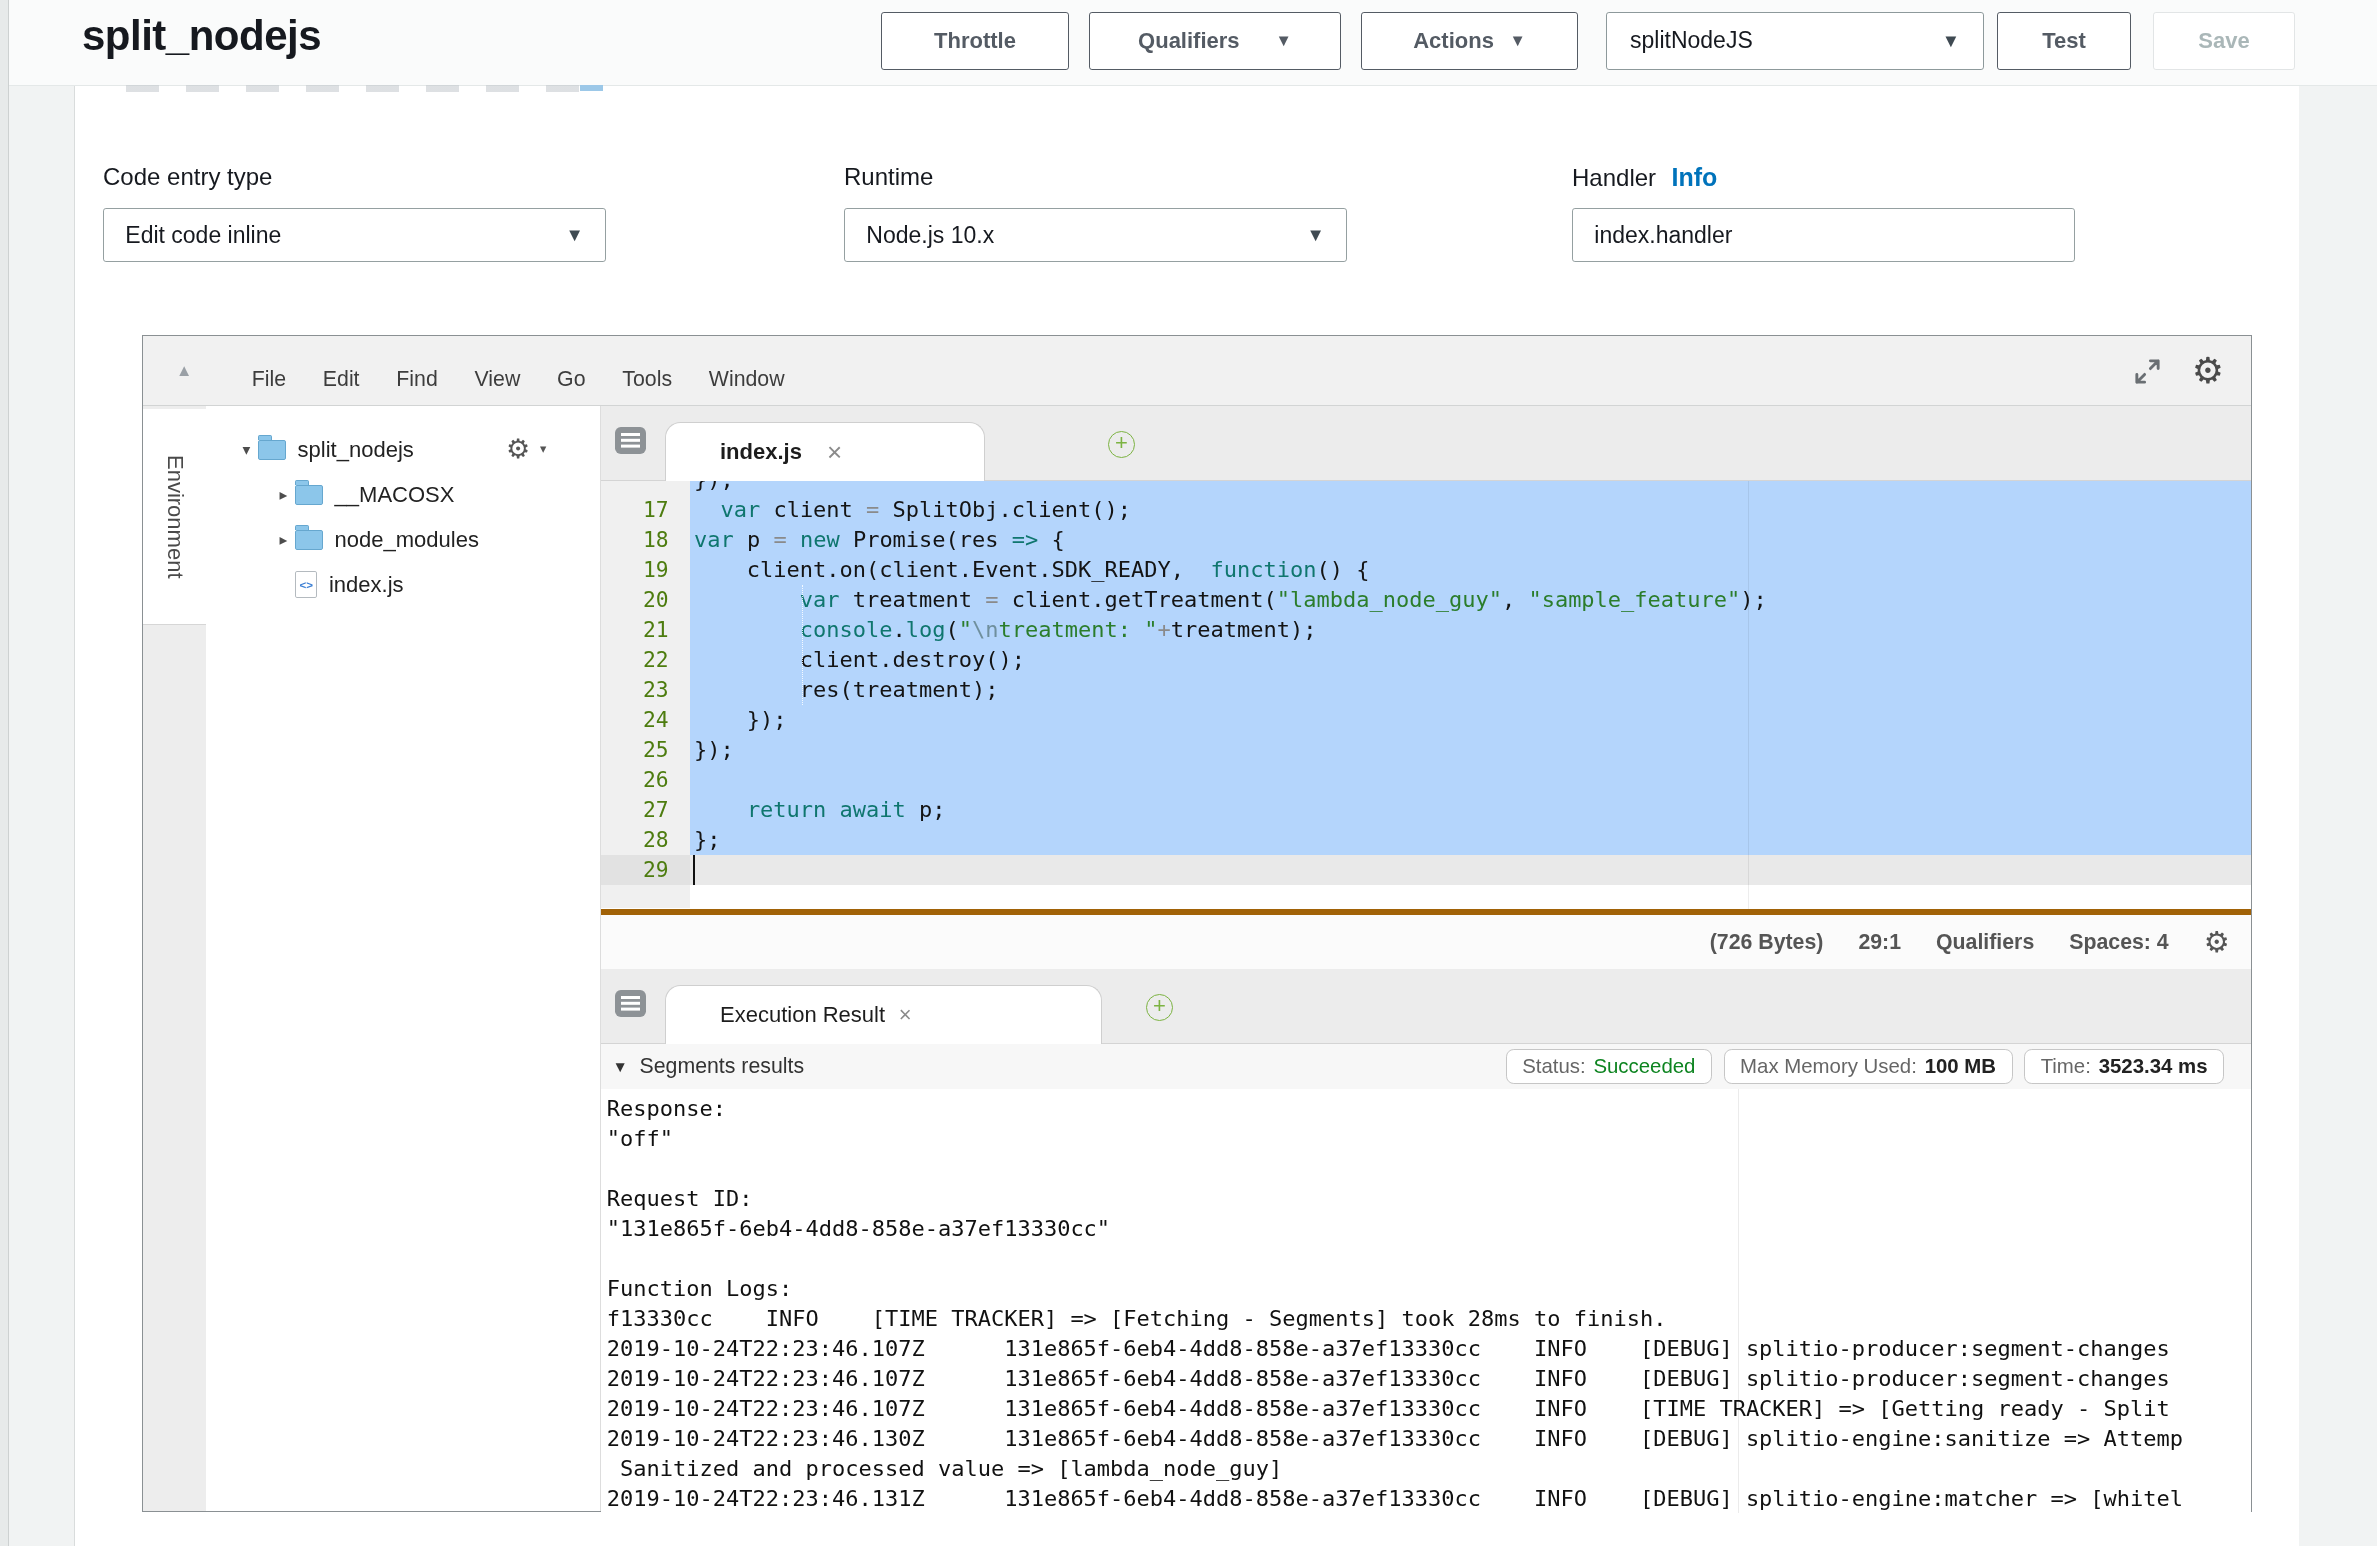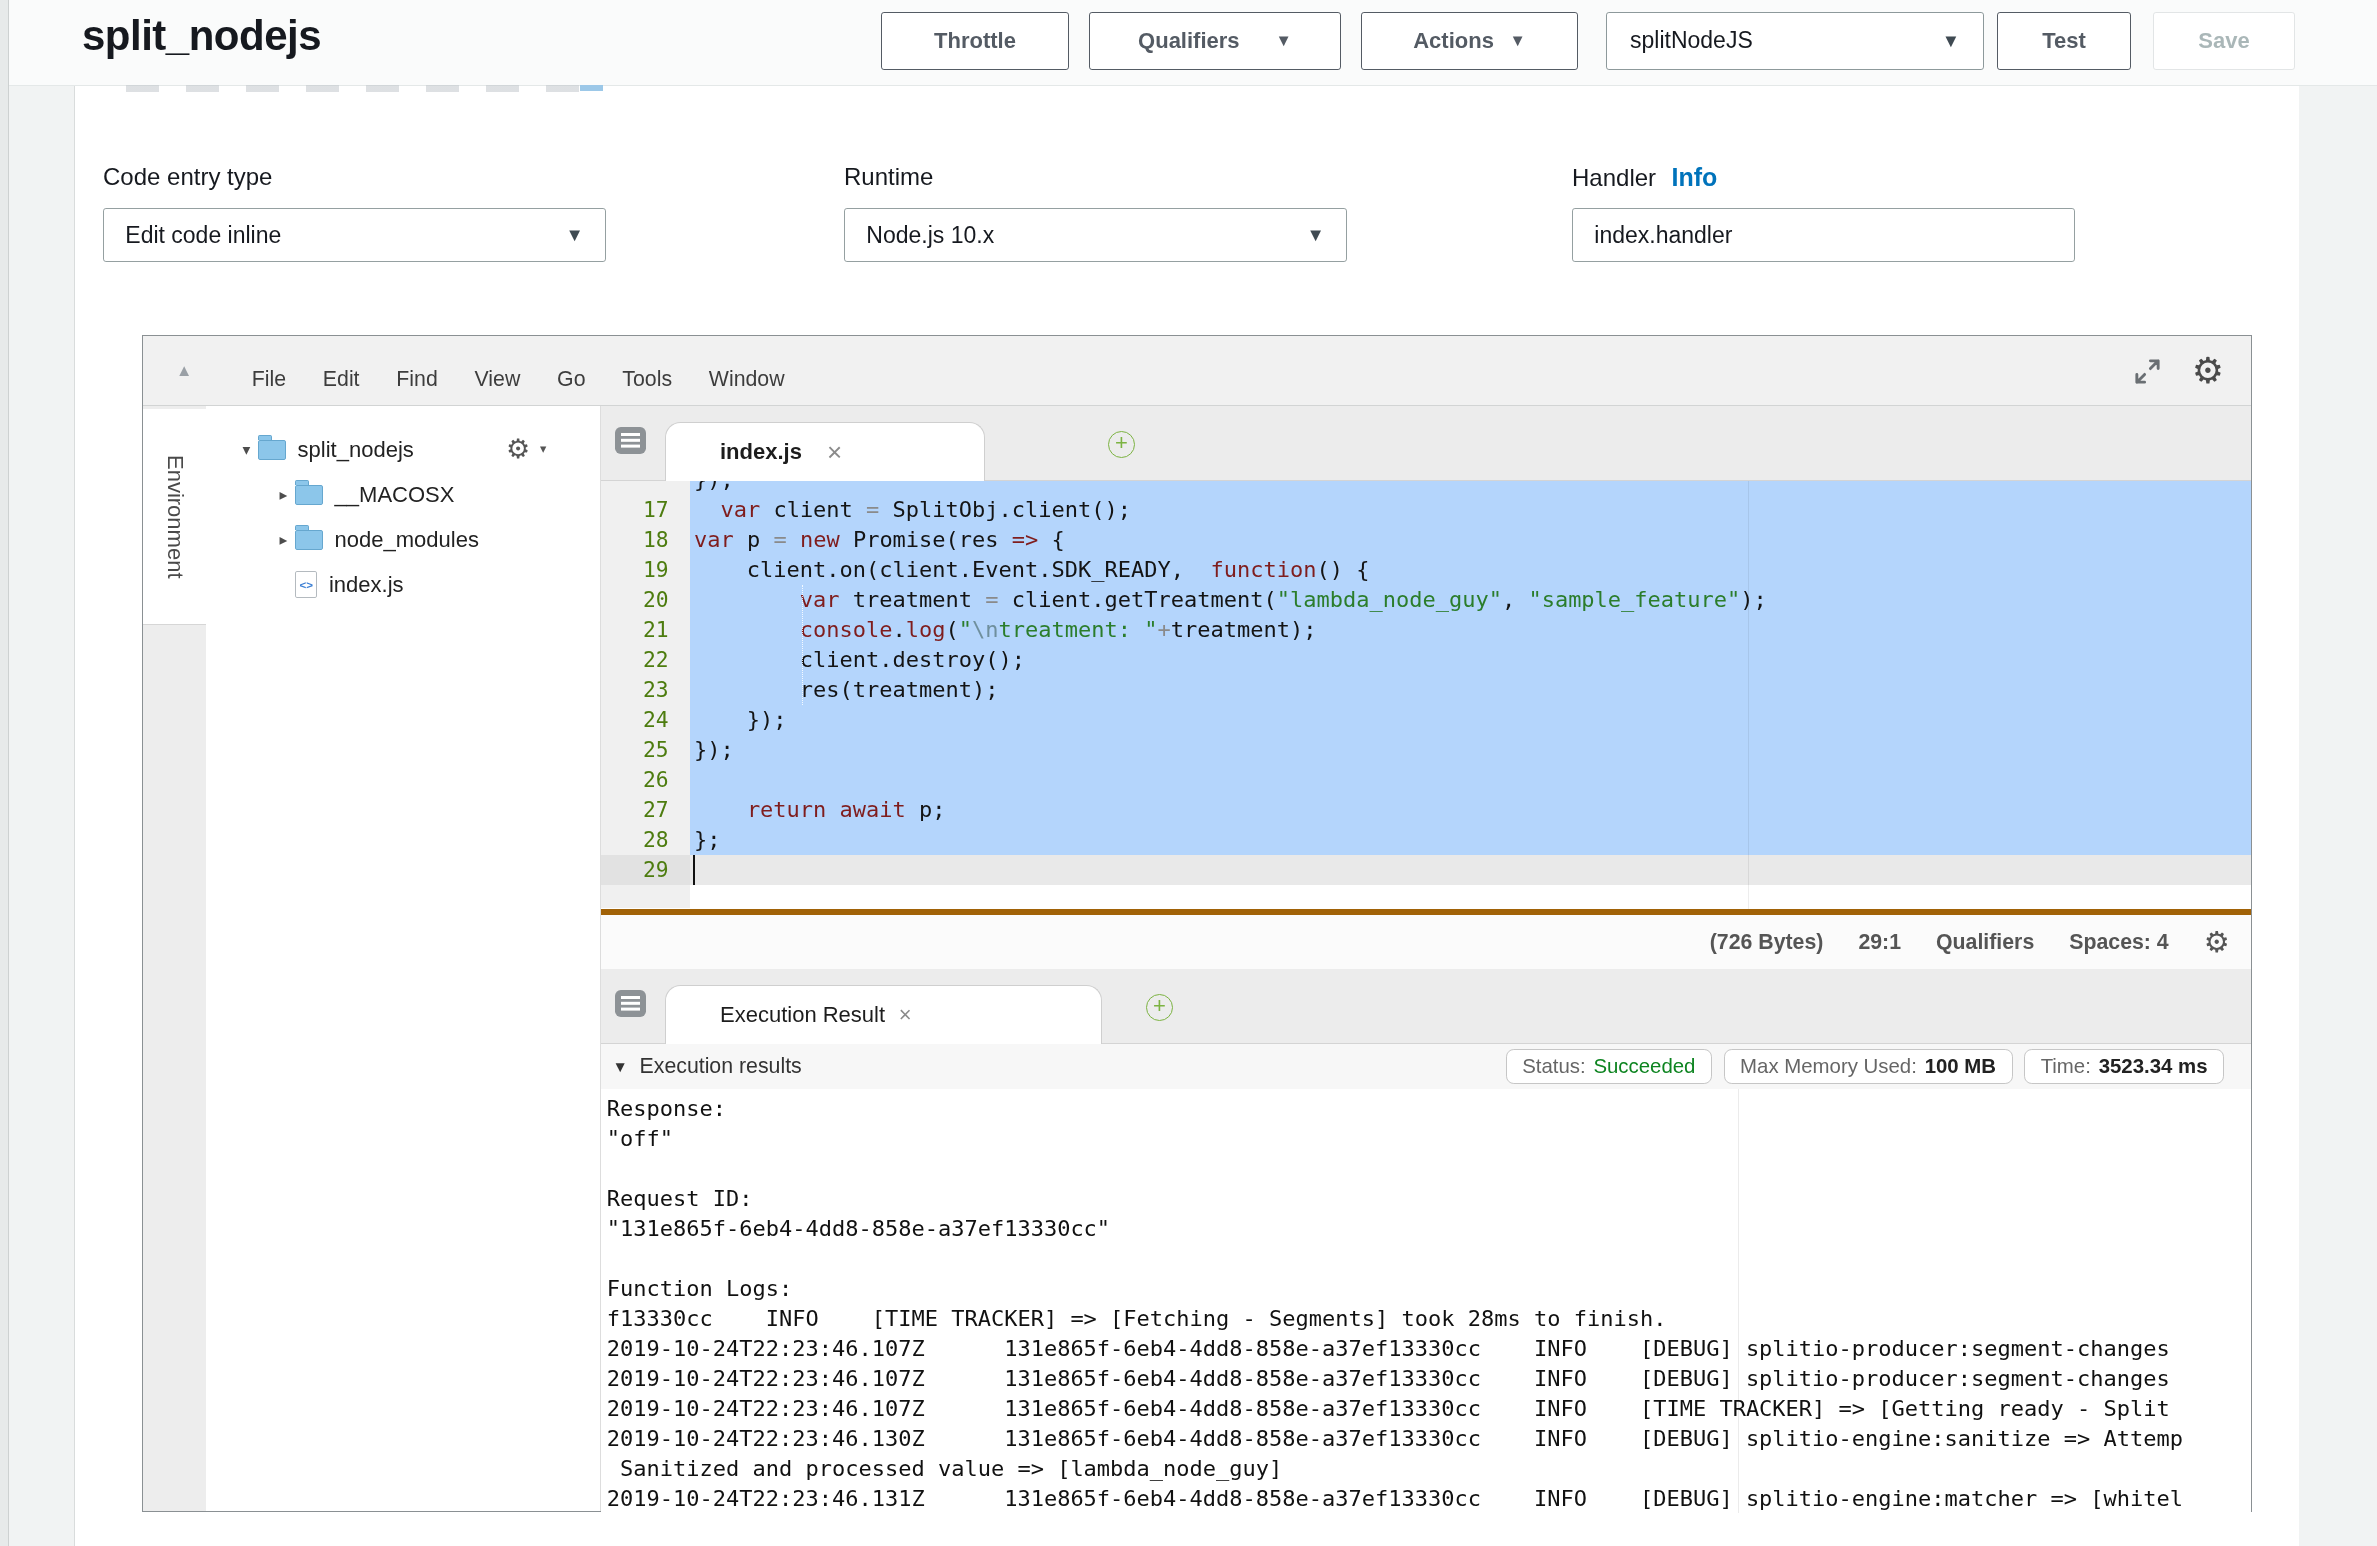--- a/index.html
+++ b/index.html
@@ -79,21 +79,21 @@
   .code-row{display:flex;height:30px;line-height:30px;white-space:pre;}
   .code-row .ln{flex:0 0 89px;box-sizing:border-box;text-align:right;padding-right:21.3px;background:#f0f0f0;
     color:#4d7c0f;font-size:21.3px;}
   .code-row .ctext{flex:1 1 auto;padding-left:3.9px;position:relative;}
   .code-row.sel .ctext{background:#b4d5fc;}
   .code-row.active .ctext{background:#e9e9e9;}
   .code-row.active .ln{background:#e2e2e2;}
   .code-row.clip{height:13.6px;}
   .code-row.clip .ctext span.clipwrap{display:block;margin-top:-16.5px;}
   .cursor-caret{position:absolute;left:2.9px;top:0;width:1.9px;height:30px;background:#111;}
-  .tk-k{color:#7f1d1d;text-align:center;} .tk-s{color:#2b7d2b;} .tk-e{color:#6f8f9d;} .tk-o{color:#8a8a8a;} .tk-p{color:#141414;}
+  .tk-k{color:#0f766e;text-align:center;} .tk-s{color:#2b7d2b;} .tk-e{color:#6f8f9d;} .tk-o{color:#8a8a8a;} .tk-p{color:#141414;}
   #print-margin-code{position:absolute;left:1147px;top:0;height:428px;width:1px;background:rgba(0,0,0,0.07);}
   #indent-guide{position:absolute;left:201px;top:104px;height:120px;border-left:1px dotted rgba(255,255,255,0.85);}
   
   #statusbar{position:absolute;left:0;top:503px;width:100%;height:60px;background:#fbfbfb;border-top:6px solid #a16207;box-sizing:border-box;
     display:flex;align-items:center;justify-content:flex-end;gap:35px;padding-right:21.3px;}
   .status-item{font-size:21.3px;font-weight:700;color:#555;}
   #gear-status{font-size:29px;color:#555;cursor:pointer;line-height:1;}
   
   #exec-header{position:absolute;left:0;top:638px;width:100%;height:46px;background:#f7f7f7;border-bottom:1px solid #dddddd;box-sizing:border-box;
     display:flex;align-items:center;}
@@ -253,21 +253,21 @@
       <span class="doc-icon"></span>
       <span class="tab" style="left:64px;width:437px;gap:13.6px;">
         <span class="tab-label">Execution Result</span>
         <span class="close-x" style="font-size:22px;">×</span>
       </span>
       <span class="plus-btn" style="left:545px;">+</span>
     </div>
 
     <div id="exec-header">
       <span class="hdr-caret">▼</span>
-      <span class="hdr-label">Execution results</span>
+      <span class="hdr-label">Segments results</span>
       <span id="pills">
           <span class="pill">
             <span>Status:</span>
             <span class="v green">Succeeded</span>
           </span>
           <span class="pill">
             <span>Max Memory Used:</span>
             <span class="v">100 MB</span>
           </span>
           <span class="pill">

